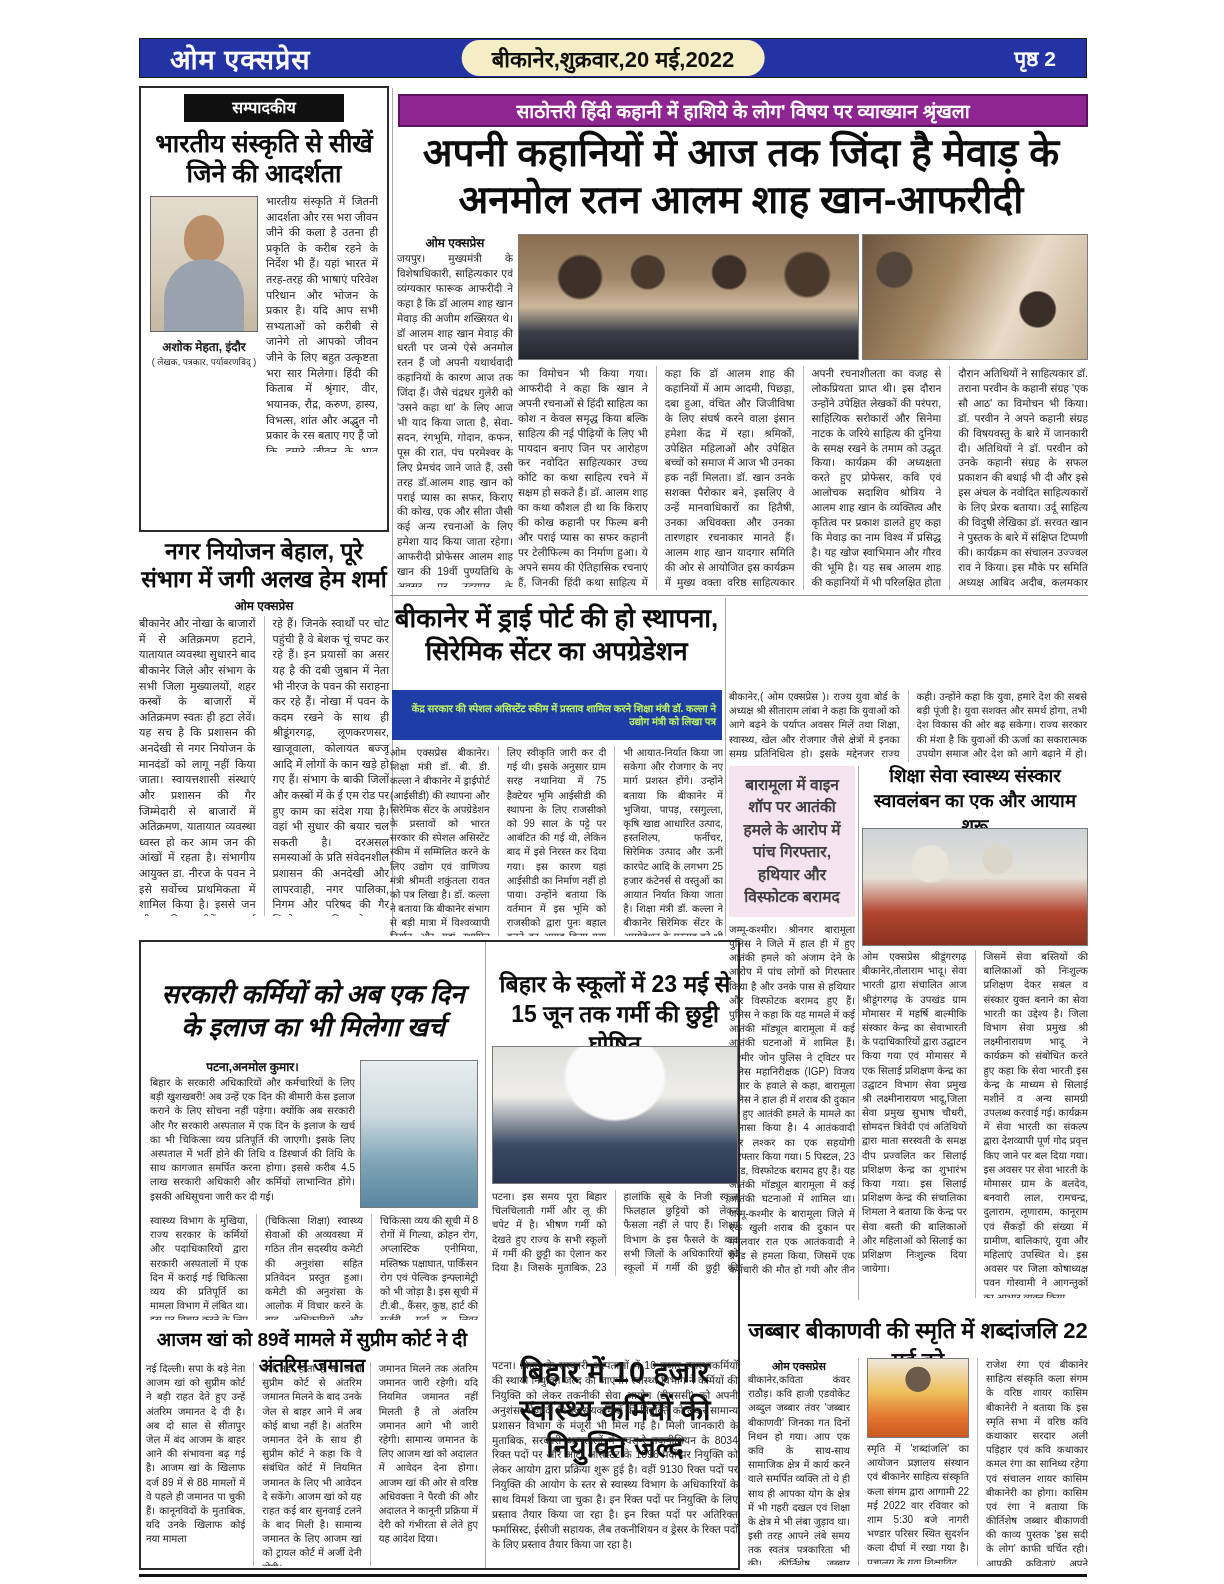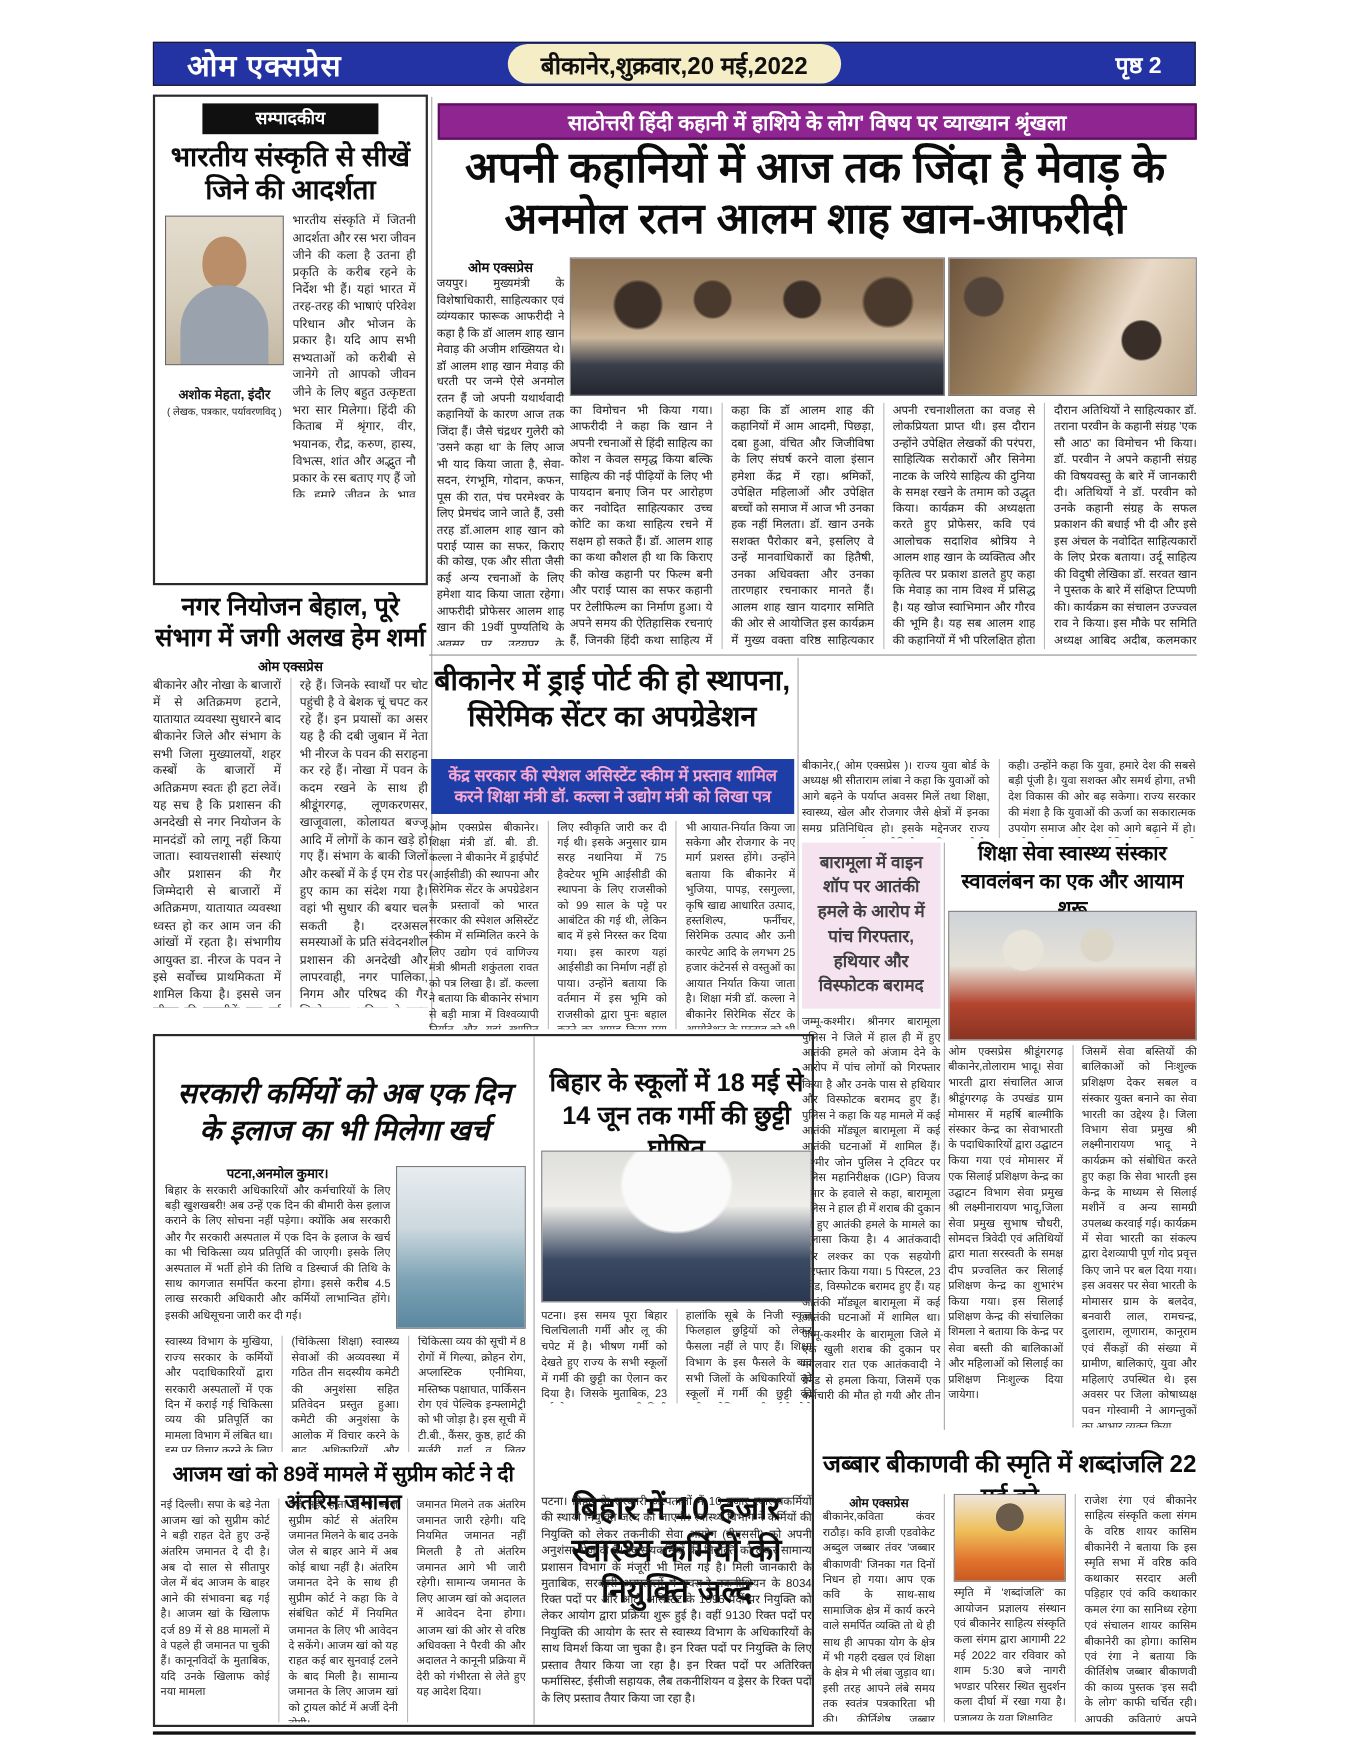--- a/index.html
+++ b/index.html
@@ -28,27 +28,27 @@
   .kicker { width:160px; margin:0 auto; background:#101010; color:#fff; text-align:center;
             font-size:16px; font-weight:bold; padding:2px 0 4px; }
   .ed-headline { font-size:25px; line-height:1.18; margin:7px 0 6px; }
   .ed-photo-wrap { float:left; width:108px; margin:2px 8px 2px 0; text-align:center; }
   .portrait { position:relative; width:106px; height:134px; border:1px solid #666;
               background:linear-gradient(180deg,#e3dccd 0%,#d6ccba 60%,#c4b8a3 100%); overflow:hidden; }
   .portrait::before { content:""; position:absolute; left:33px; top:18px; width:40px; height:48px;
               border-radius:50% 50% 45% 45%; background:#b98e68; }
   .portrait::after { content:""; position:absolute; left:13px; top:62px; width:80px; height:72px;
               border-radius:40px 40px 0 0; background:#9aa3ad; }
-  .cap-name { font-weight:bold; font-size:12px; margin-top:18px; }
+  .cap-name { font-weight:bold; font-size:12px; margin-top:6px; }
   .cap-role { font-size:9px; }
 
   .banner { background:#8e2590; border:2px solid #5e115f; color:#ffffff; display:flex;
             align-items:center; justify-content:center; font-weight:bold; font-size:19px; }
-  .bluebox { background:#1d3ea6; color:#f9a8d4; display:flex; align-items:center; justify-content:center;
-             font-weight:bold; font-size:15px; line-height:1.3; text-align:center; padding:3px 6px; }
+  .bluebox { background:#1d3ea6; color:#bef264; display:flex; align-items:center; justify-content:center;
+             font-weight:bold; font-size:10px; line-height:1.3; text-align:right; padding:3px 6px; }
   .pinkhead { background:#f6e3f0; color:#404040; font-weight:bold; font-size:15.5px; line-height:1.45;
               text-align:center; padding:8px 6px; }
 
   
   .ph-event1 { background:
       radial-gradient(circle at 18% 34%, #3c3028 7%, transparent 8%),
       radial-gradient(circle at 38% 30%, #4a3a2e 7%, transparent 8%),
       radial-gradient(circle at 62% 30%, #3c3028 7%, transparent 8%),
       radial-gradient(circle at 85% 32%, #4a3a2e 7%, transparent 8%),
       linear-gradient(180deg,#8a6f52 0%,#a1876a 35%,#cdb89c 58%,#3a3f4a 78%,#23262e 100%); }
@@ -164,21 +164,21 @@
     <div class="body-txt" style="font-size:10px;">चिकित्सा व्यय की सूची में 8 रोगों में गिल्या, क्रोहन रोग, अप्लास्टिक एनीमिया, मस्तिष्क पक्षाघात, पार्किंसन रोग एवं पेल्विक इन्फ्लामेट्री को भी जोड़ा है। इस सूची में टी.बी., कैंसर, कुष्ठ, हार्ट की सर्जरी, गुर्दा व लिवर प्रत्यारोपण, डिसेंट्री-सी, हेपेटाइटिस-बी, लिवर सिरोसिस, हीमोफीलिया, प्लास्टिक एनीमिया, एड्स, कालाजार, लकवा और डायलेसिस शामिल था।</div>
   </div>
 
   <div class="abs hl" style="left:146px; top:1326px; width:332px; height:32px; font-size:19px;">आजम खां को 89वें मामले में सुप्रीम कोर्ट ने दी अंतरिम जमानत</div>
   <div class="abs cols" style="left:146px; top:1362px; width:332px; height:204px;">
     <div class="body-txt" style="font-size:10px;">नई दिल्ली। सपा के बड़े नेता आजम खां को सुप्रीम कोर्ट ने बड़ी राहत देते हुए उन्हें अंतरिम जमानत दे दी है। अब दो साल से सीतापुर जेल में बंद आजम के बाहर आने की संभावना बढ़ गई है। आजम खां के खिलाफ दर्ज 89 में से 88 मामलों में वे पहले ही जमानत पा चुकी हैं। कानूनविदों के मुताबिक, यदि उनके खिलाफ कोई नया मामला</div>
     <div class="body-txt" style="font-size:10px;">दर्ज नहीं होता है तो आज सुप्रीम कोर्ट से अंतरिम जमानत मिलने के बाद उनके जेल से बाहर आने में अब कोई बाधा नहीं है। अंतरिम जमानत देने के साथ ही सुप्रीम कोर्ट ने कहा कि वे संबंधित कोर्ट में नियमित जमानत के लिए भी आवेदन दे सकेंगे। आजम खां को यह राहत कई बार सुनवाई टलने के बाद मिली है। सामान्य जमानत के लिए आजम खां को ट्रायल कोर्ट में अर्जी देनी होगी।</div>
     <div class="body-txt" style="font-size:10px;">जमानत मिलने तक अंतरिम जमानत जारी रहेगी। यदि नियमित जमानत नहीं मिलती है तो अंतरिम जमानत आगे भी जारी रहेगी। सामान्य जमानत के लिए आजम खां को अदालत में आवेदन देना होगा। आजम खां की ओर से वरिष्ठ अधिवक्ता ने पैरवी की और अदालत ने कानूनी प्रक्रिया में देरी को गंभीरता से लेते हुए यह आदेश दिया।</div>
   </div>
 
-  <div class="abs hl" style="left:492px; top:970px; width:246px; height:72px; font-size:23px; line-height:1.3;">बिहार के स्कूलों में 18 मई से 14 जून तक गर्मी की छुट्टी घोषित</div>
+  <div class="abs hl" style="left:492px; top:970px; width:246px; height:72px; font-size:23px; line-height:1.3;">बिहार के स्कूलों में 23 मई से 15 जून तक गर्मी की छुट्टी घोषित</div>
   <div class="abs ph ph-school" style="left:492px; top:1046px; width:246px; height:138px;"></div>
   <div class="abs cols" style="left:492px; top:1190px; width:246px; height:86px;">
     <div class="body-txt" style="font-size:10px;">पटना। इस समय पूरा बिहार चिलचिलाती गर्मी और लू की चपेट में है। भीषण गर्मी को देखते हुए राज्य के सभी स्कूलों में गर्मी की छुट्टी का ऐलान कर दिया है। जिसके मुताबिक, 23 मई से 14 जून तक सभी निजी और सरकारी स्कूल बंद रहेंगे। इससे पहले गर्मी को देखते हुए कक्षाओं के संचालन के समय में परिवर्तन किया गया था।</div>
     <div class="body-txt" style="font-size:10px;">हालांकि सूबे के निजी स्कूल फिलहाल छुट्टियों को लेकर फैसला नहीं ले पाए हैं। शिक्षा विभाग के इस फैसले के बाद सभी जिलों के अधिकारियों को स्कूलों में गर्मी की छुट्टी की तारीख घोषित कर दी गई है। ऐसे में सिलेबस को पढ़ाई पूरी होने की चिंता भी सताने लगी है।</div>
   </div>
 
   <div class="abs hl" style="left:492px; top:1354px; width:246px; height:72px; font-size:29px; line-height:1.3;">बिहार में 10 हजार स्वास्थ्य कर्मियों की नियुक्ति जल्द</div>
   <div class="abs body-txt" style="left:492px; top:1358px; width:246px; height:210px; font-size:10.5px;">पटना। बिहार के सरकारी अस्पतालों में 10 हजार स्वास्थ्यकर्मियों की स्थायी नियुक्ति जल्द की जाएगी। स्वास्थ्य विभाग ने कर्मियों की नियुक्ति को लेकर तकनीकी सेवा आयोग (टीएससी) को अपनी अनुशंसा भेज दी है। स्वास्थ्यकर्मियों की नियुक्ति को लेकर सामान्य प्रशासन विभाग के मंजूरी भी मिल गई है। मिली जानकारी के मुताबिक, सरकारी अस्पतालों में एक्स-रे तकनीशियन के 8034 रिक्त पदों पर और ओटी असिस्टेंट के 1096 पदों पर नियुक्ति को लेकर आयोग द्वारा प्रक्रिया शुरू हुई है। वहीं 9130 रिक्त पदों पर नियुक्ति की आयोग के स्तर से स्वास्थ्य विभाग के अधिकारियों के साथ विमर्श किया जा चुका है। इन रिक्त पदों पर नियुक्ति के लिए प्रस्ताव तैयार किया जा रहा है। इन रिक्त पदों पर अतिरिक्त फर्मासिस्ट, ईसीजी सहायक, लैब तकनीशियन व ड्रेसर के रिक्त पदों के लिए प्रस्ताव तैयार किया जा रहा है।</div>
 
   <div class="abs hl" style="left:748px; top:1314px; width:340px; height:40px; font-size:22px;">जब्बार बीकाणवी की स्मृति में शब्दांजलि 22 मई को</div>

